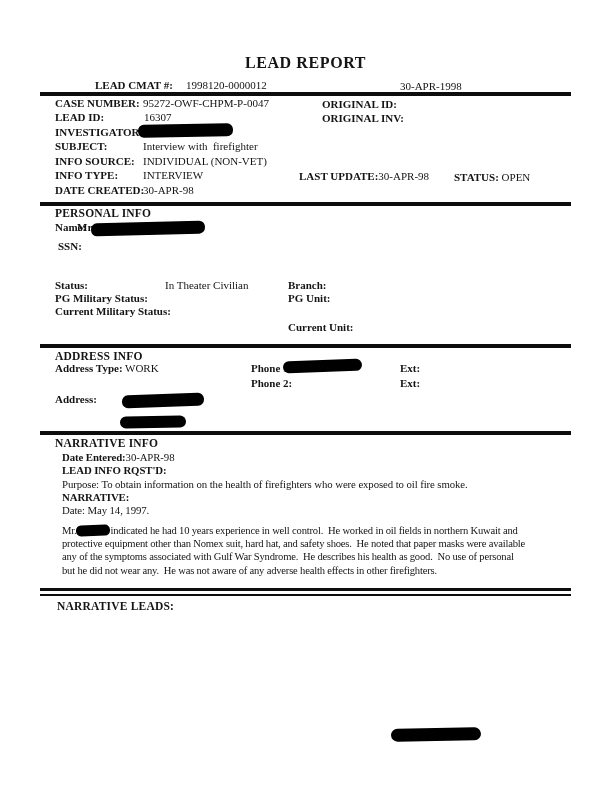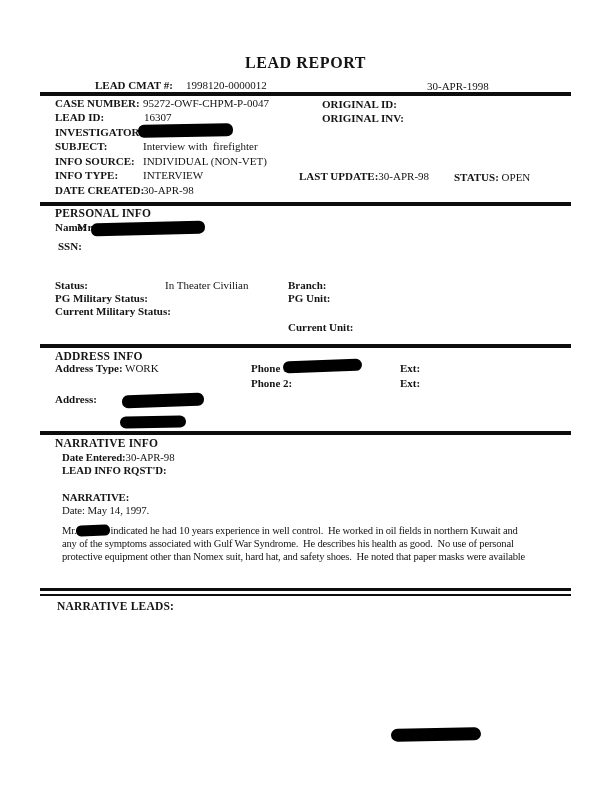--- a/index.html
+++ b/index.html
@@ -22,21 +22,21 @@
   .nar { font-size:10.8px; letter-spacing:-0.1px; }
 </style>
 </head>
 <body>
 
 <div class="page">
 
   <div class="title" style="top:54px">LEAD REPORT</div>
   <div class="abs b" style="left:95px; top:79px">LEAD CMAT #:</div>
   <div class="abs" style="left:186px; top:79px">1998120-0000012</div>
-  <div class="abs" style="left:427px; top:80px">30-APR-1998</div>
+  <div class="abs" style="left:400px; top:80px">30-APR-1998</div>
   <div class="rule" style="left:40px; top:92px; width:531px; height:4px"></div>
 
   <div class="abs b" style="left:55px; top:97px">CASE NUMBER:</div>
   <div class="abs" style="left:143px; top:97px">95272-OWF-CHPM-P-0047</div>
   <div class="abs b" style="left:322px; top:98px">ORIGINAL ID:</div>
 
   <div class="abs b" style="left:55px; top:111px">LEAD ID:</div>
   <div class="abs" style="left:144px; top:111px">16307</div>
   <div class="abs b" style="left:322px; top:112px">ORIGINAL INV:</div>
 
@@ -90,27 +90,29 @@
 
   <div class="abs b" style="left:55px; top:393px">Address:</div>
   <div class="bar" style="left:122px; top:394px; width:82px; height:13px; transform:rotate(-2deg)"></div>
   <div class="bar" style="left:120px; top:416px; width:66px; height:12px; transform:rotate(-1deg)"></div>
 
   <div class="rule" style="left:40px; top:431px; width:531px; height:4px"></div>
 
   <div class="abs sec" style="left:55px; top:437px">NARRATIVE INFO</div>
   <div class="abs nar" style="left:62px; top:451px"><span class="b">Date Entered:</span><span>30-APR-98</span></div>
   <div class="abs b nar" style="left:62px; top:464px">LEAD INFO RQST'D:</div>
+  <div class="abs nar" style="left:62px; top:478px">Purpose: To obtain information on the health of firefighters who were exposed to oil fire smoke.</div>
   <div class="abs b nar" style="left:62px; top:491px">NARRATIVE:</div>
   <div class="abs nar" style="left:62px; top:504px">Date: May 14, 1997.</div>
 
   <div class="para" style="left:62px; top:524px">
     <div><span>Mr.</span><span class="bar-inline"></span><span>indicated he had 10 years experience in well control.  He worked in oil fields in northern Kuwait and</span></div>
+    <div>protective equipment other than Nomex suit, hard hat, and safety shoes.  He noted that paper masks were available</div>
     <div>any of the symptoms associated with Gulf War Syndrome.  He describes his health as good.  No use of personal</div>
-    <div>protective equipment other than Nomex suit, hard hat, and safety shoes.  He noted that paper masks were available</div>
+    <div>but he did not wear any.  He was not aware of any adverse health effects in other firefighters.</div>
   </div>
 
   <div class="rule" style="left:40px; top:588px; width:531px; height:3px"></div>
   <div class="rule" style="left:40px; top:594px; width:531px; height:2px"></div>
 
   <div class="abs sec" style="left:57px; top:600px">NARRATIVE LEADS:</div>
 
   <div class="bar" style="left:391px; top:728px; width:90px; height:13px; border-radius:7px; transform:rotate(-1deg)"></div>
 
 </div>

